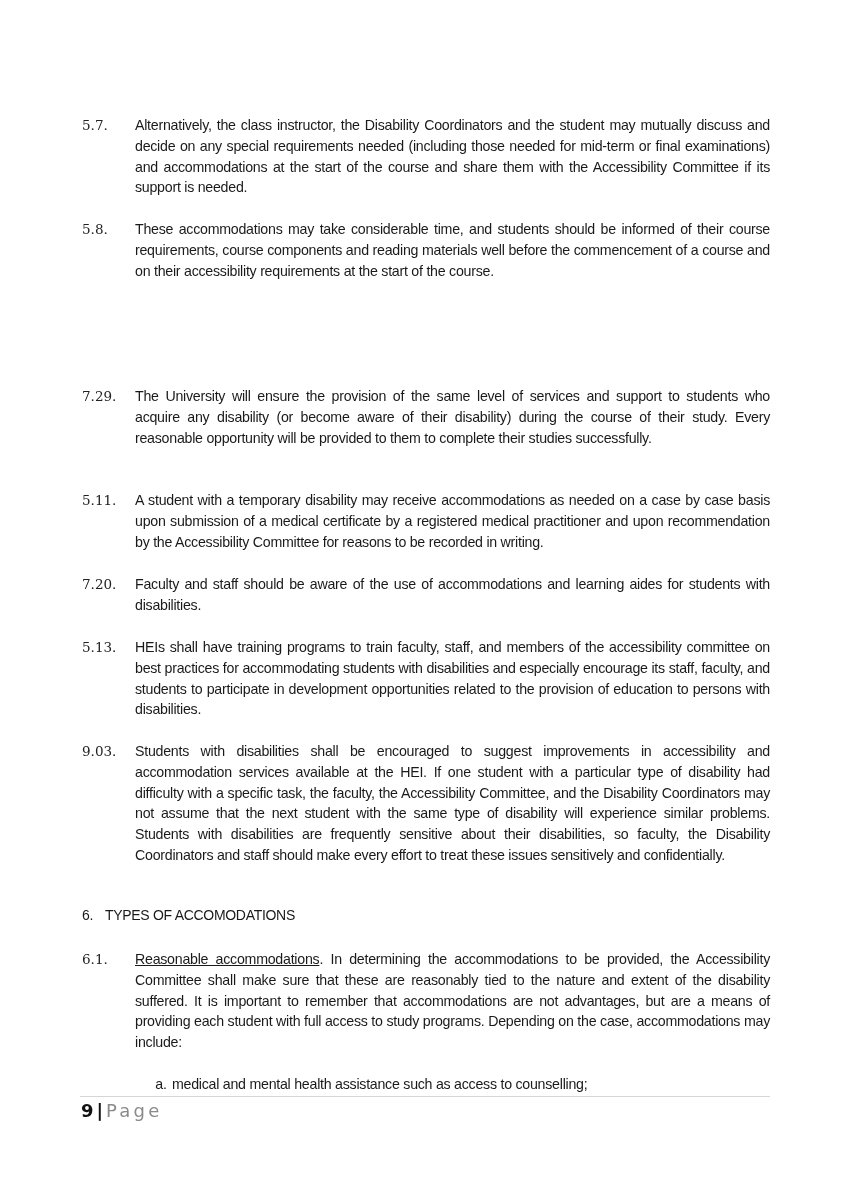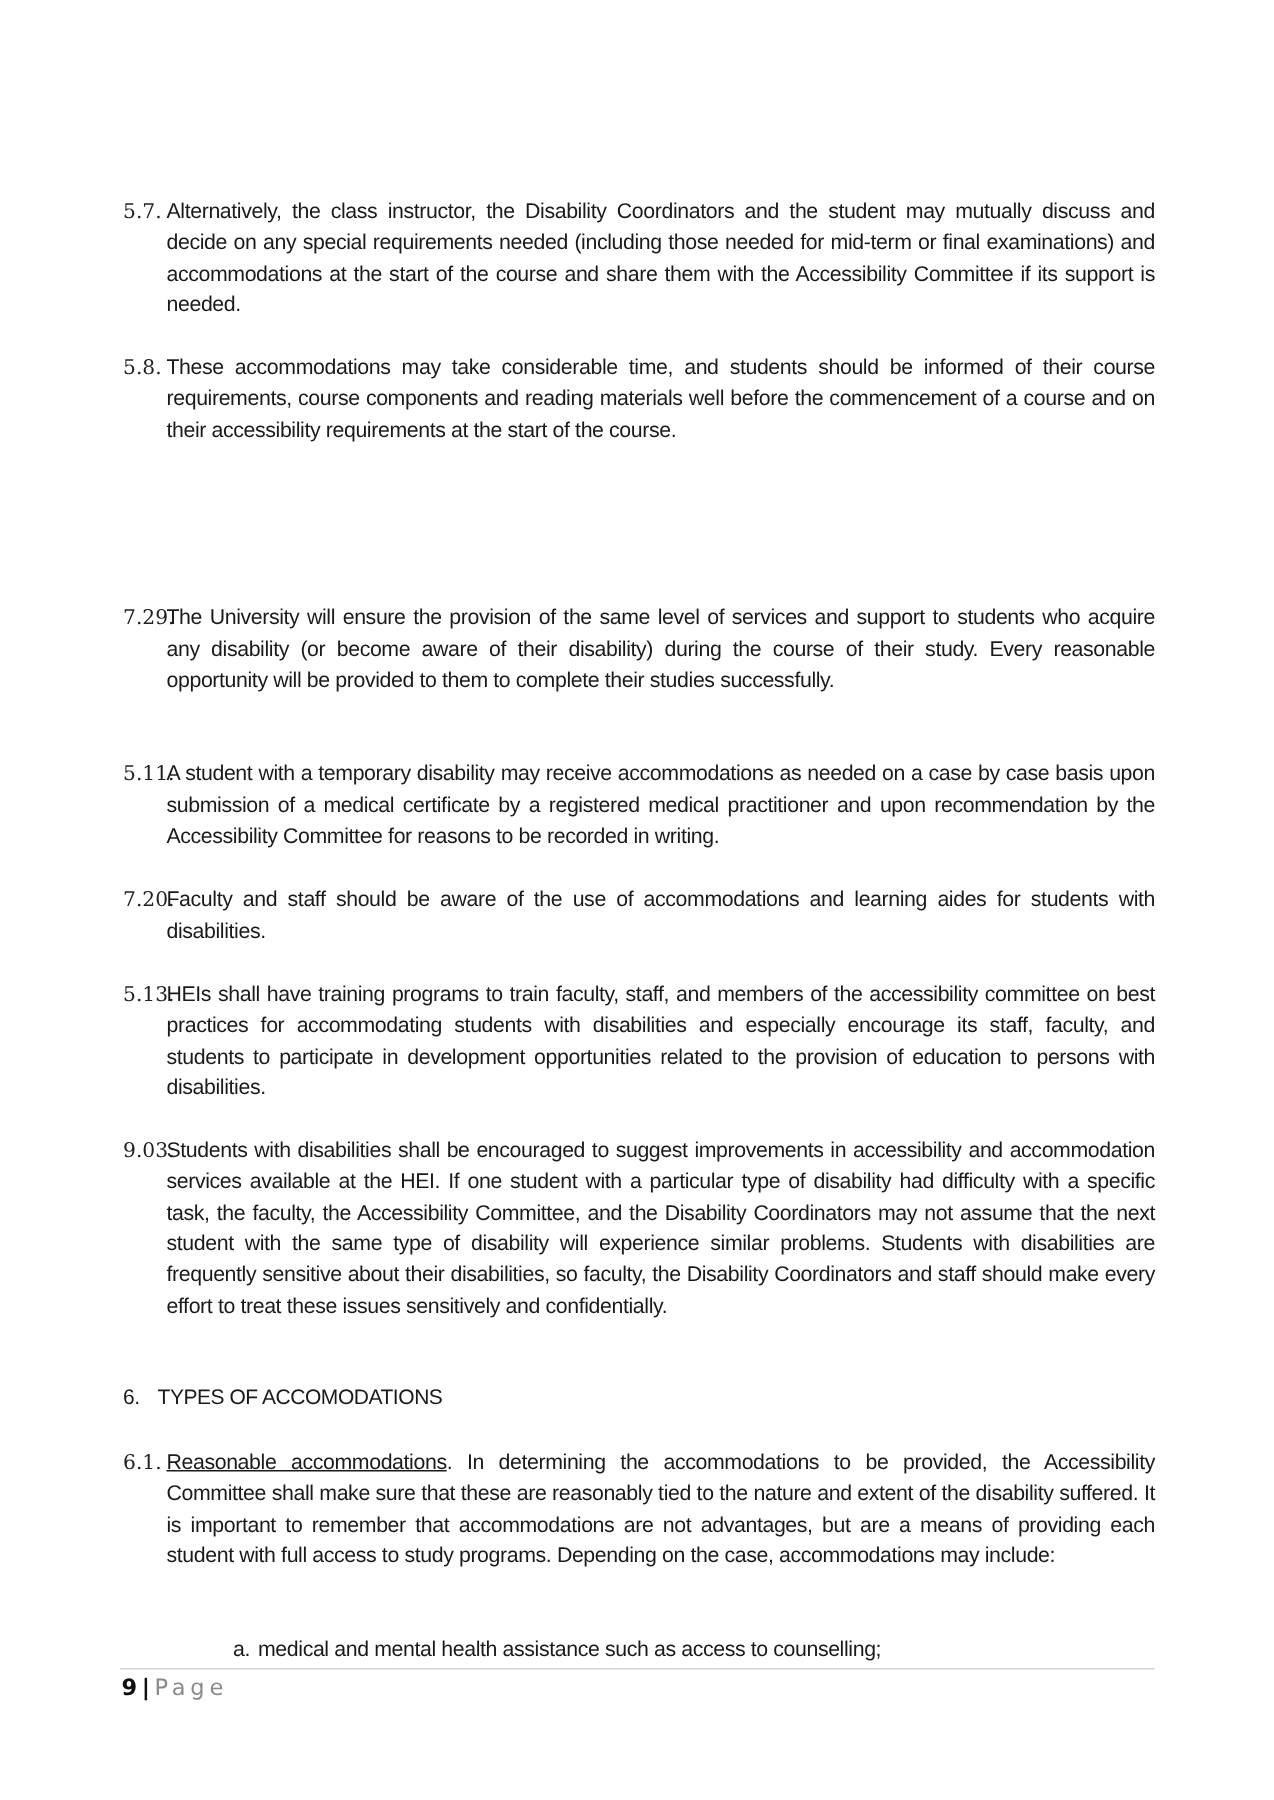--- a/index.html
+++ b/index.html
@@ -1,52 +1,52 @@
 <!DOCTYPE html>
 <html><head>
   <meta charset="utf-8">
   <style>
     html, body { margin: 0; padding: 0; background: #ffffff; }
     body { width: 849px; height: 1200px; position: relative; overflow: hidden; }
     .page {
-      position: absolute; left: 0; top: 16px; width: 849px; height: 913px;
+      position: absolute; left: 0; top: 0; width: 849px; height: 913px;
       font-family: "Liberation Sans Narrow", "Liberation Sans", sans-serif;
       color: #1a1a1a;
     }
     .clause {
       position: absolute; left: 82px; width: 688px;
       font-size: 14.2px; line-height: 20.8px;
     }
     .clause .num {
       position: absolute; left: 0; top: 0;
       font-family: "DejaVu Serif", "Liberation Serif", serif;
       font-size: 13.5px; color: #222;
     }
     .clause .body {
-      margin-left: 29px; text-align: justify;
+      margin-left: 53px; text-align: justify;
       letter-spacing: -0.25px;
     }
     .section-heading {
       position: absolute; left: 82px; top: 907px;
       font-size: 14px; font-weight: normal; letter-spacing: -0.3px;
     }
     .section-heading .sec-num { display: inline-block; width: 23px; }
     .underline { text-decoration: underline; }
     .sub-item {
       position: absolute; left: 150px; top: 1076px;
       font-size: 14.2px; letter-spacing: -0.25px; text-align: center;
     }
     .sub-item .letter { display: inline-block; width: 22px; }
     .footer-rule {
       position: absolute; left: 80px; top: 1096px; width: 690px; height: 1px;
       background: #d6d6d6;
     }
     .footer {
       position: absolute; left: 81px; top: 1100px;
-      font-family: "DejaVu Sans", sans-serif; font-size: 15px;
+      font-family: "DejaVu Sans", sans-serif; font-size: 18px;
     }
     .footer .pg-num { font-weight: bold; color: #111; }
     .footer .sep { font-weight: bold; color: #111; margin: 0 3px; }
     .footer .pg-word { color: #8a8a8a; letter-spacing: 3.2px; }
   </style>
 </head>
 <body>
 
 <div class="page">
 

